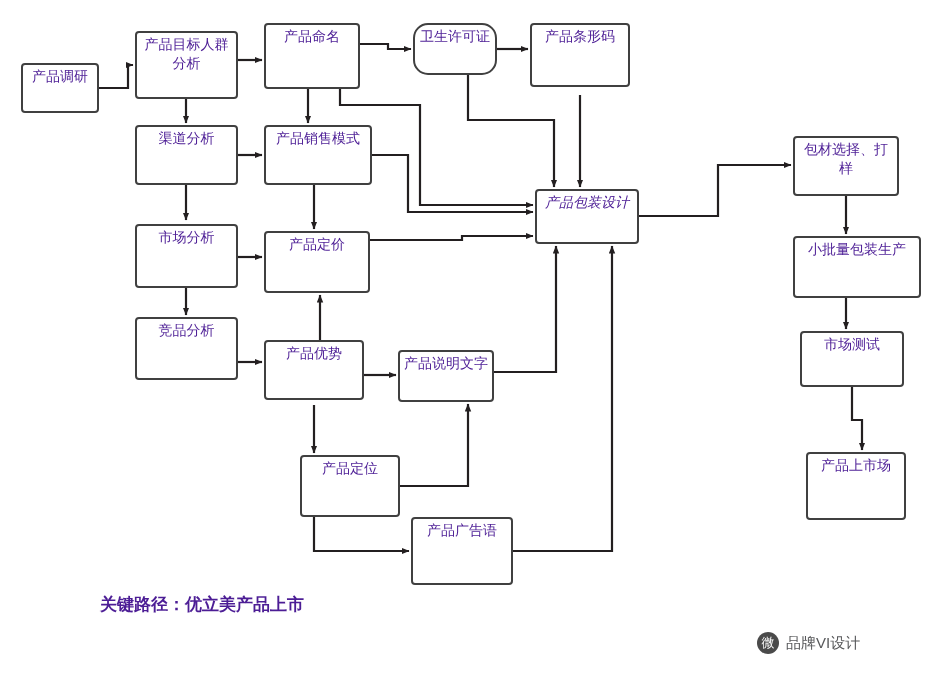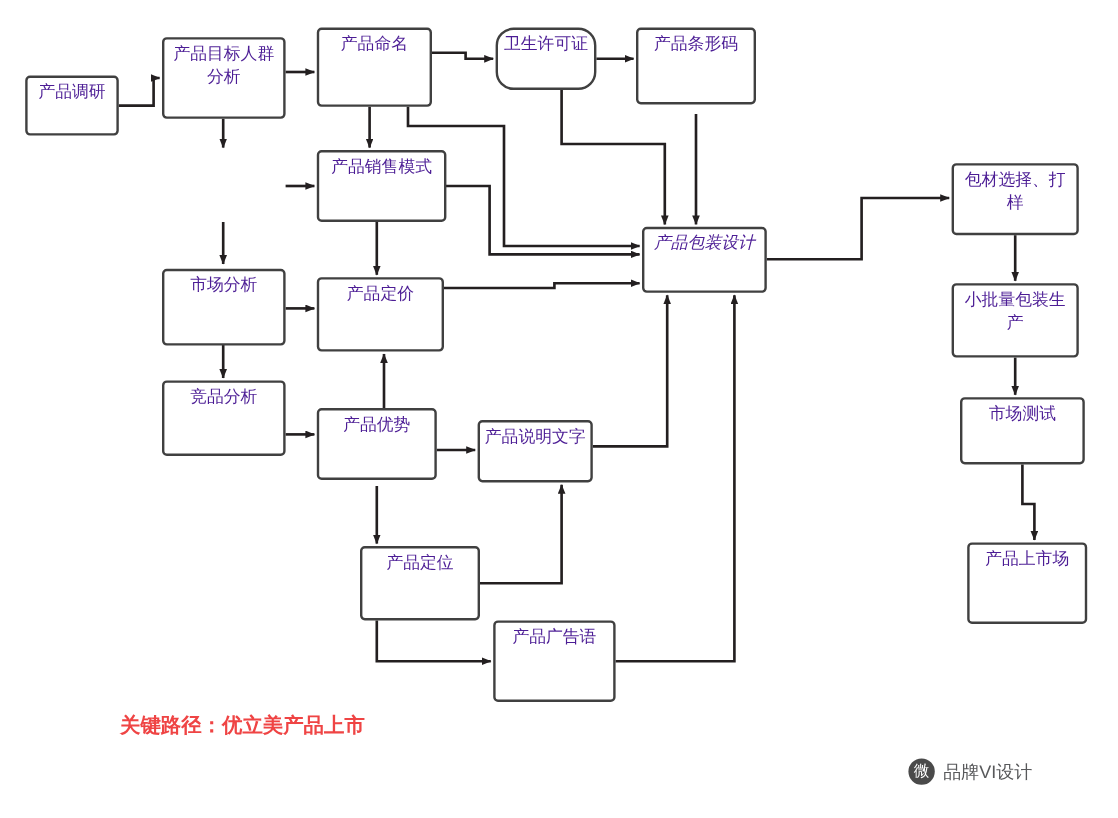--- a/index.html
+++ b/index.html
@@ -36,21 +36,21 @@
     font-size: 14px;
     line-height: 1.35;
     color: #4c1d95;
     padding: 2px 4px;
     z-index: 2;
   }
   .caption {
     position: absolute;
     font-size: 17px;
     font-weight: bold;
-    color: #ef4444;
+    color: #4c1d95;
     white-space: nowrap;
     z-index: 3;
   }
   .watermark {
     position: absolute;
     display: flex;
     align-items: center;
     gap: 7px;
     color: #58595b;
     font-size: 15px;
@@ -152,20 +152,23 @@
   </div>
 
   <div class="node" style="left:413px; top:23px; width:84px; height:52px;border-radius:15px;">
     <span>卫生许可证</span>
   </div>
 
   <div class="node" style="left:530px; top:23px; width:100px; height:64px;">
     <span>产品条形码</span>
   </div>
 
+  <div class="node" style="left:135px; top:125px; width:103px; height:60px;">
+    <span>渠道分析</span>
+  </div>
 
   <div class="node" style="left:264px; top:125px; width:108px; height:60px;">
     <span>产品销售模式</span>
   </div>
 
   <div class="node" style="left:135px; top:224px; width:103px; height:64px;">
     <span>市场分析</span>
   </div>
 
   <div class="node" style="left:264px; top:231px; width:106px; height:62px;">
@@ -193,21 +196,21 @@
   </div>
 
   <div class="node" style="left:535px; top:189px; width:104px; height:55px;font-style:italic;">
     <span>产品包装设计</span>
   </div>
 
   <div class="node" style="left:793px; top:136px; width:106px; height:60px;">
     <span>包材选择、打样</span>
   </div>
 
-  <div class="node" style="left:793px; top:236px; width:106px; height:62px;">
+  <div class="node" style="left:793px; top:236px; width:128px; height:62px;">
     <span>小批量包装生产</span>
   </div>
 
   <div class="node" style="left:800px; top:331px; width:104px; height:56px;">
     <span>市场测试</span>
   </div>
 
   <div class="node" style="left:806px; top:452px; width:100px; height:68px;">
     <span>产品上市场</span>
   </div>

